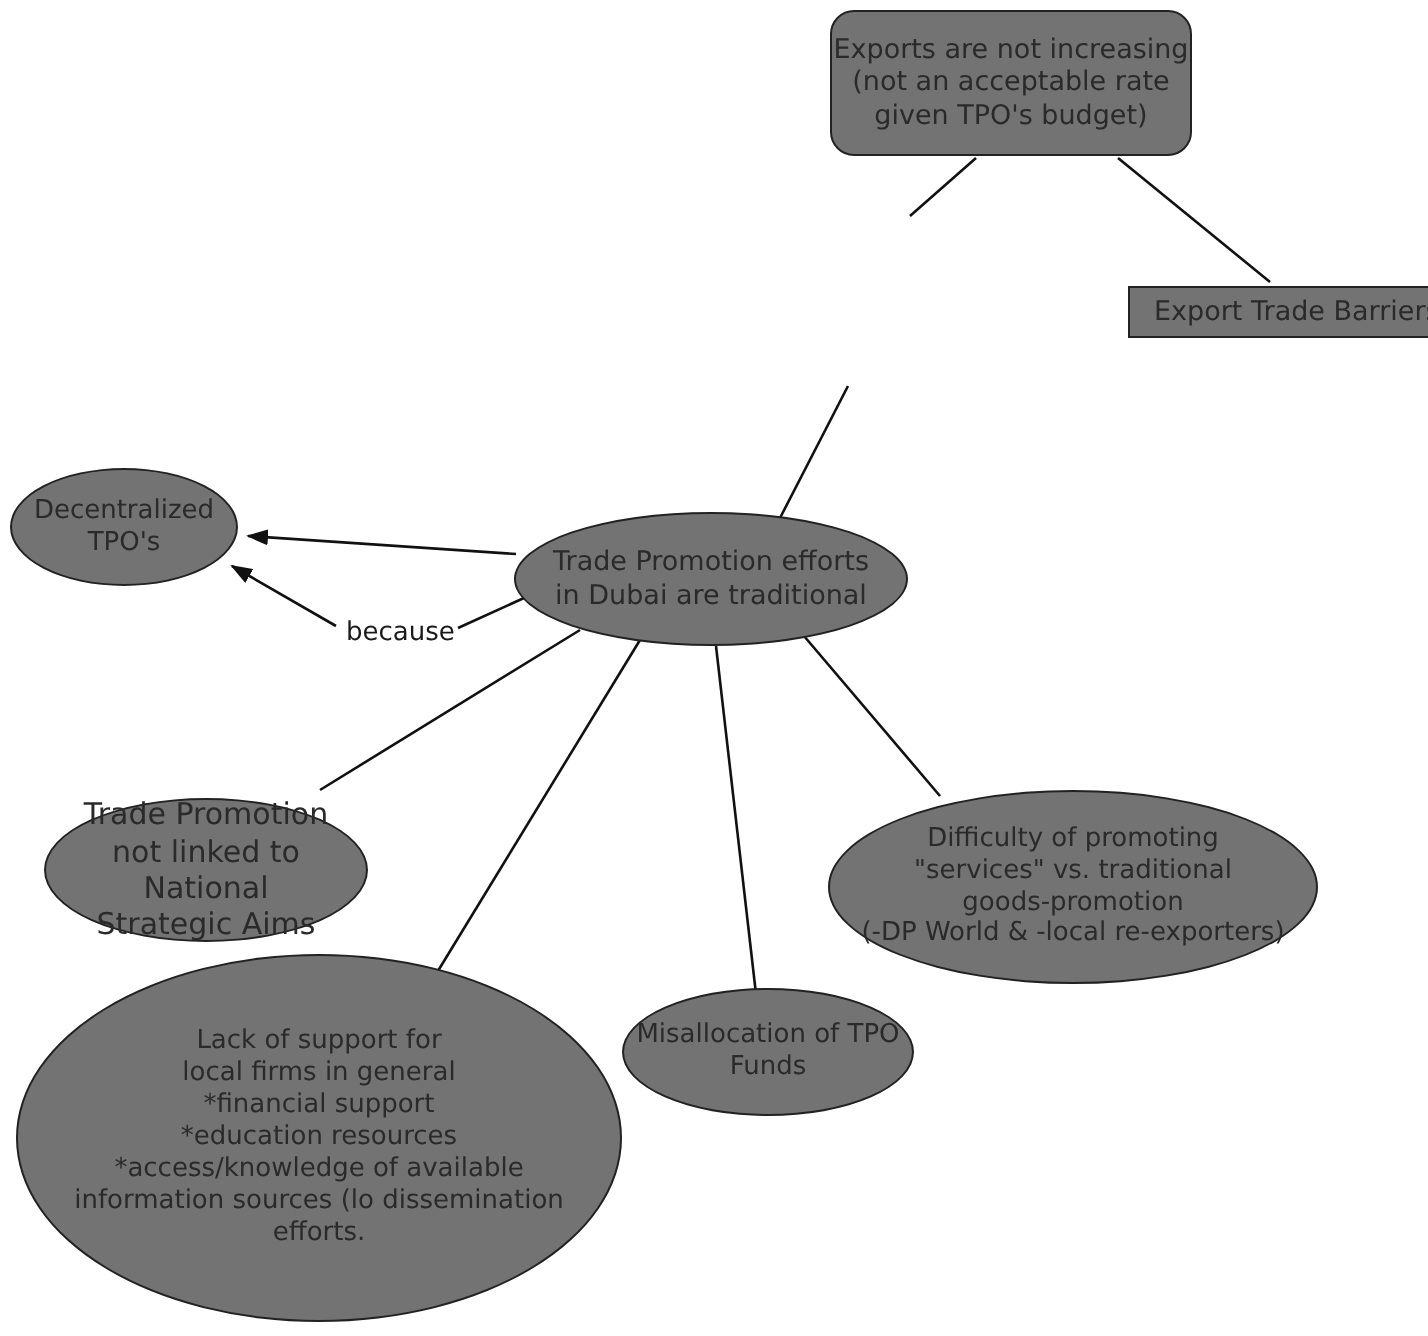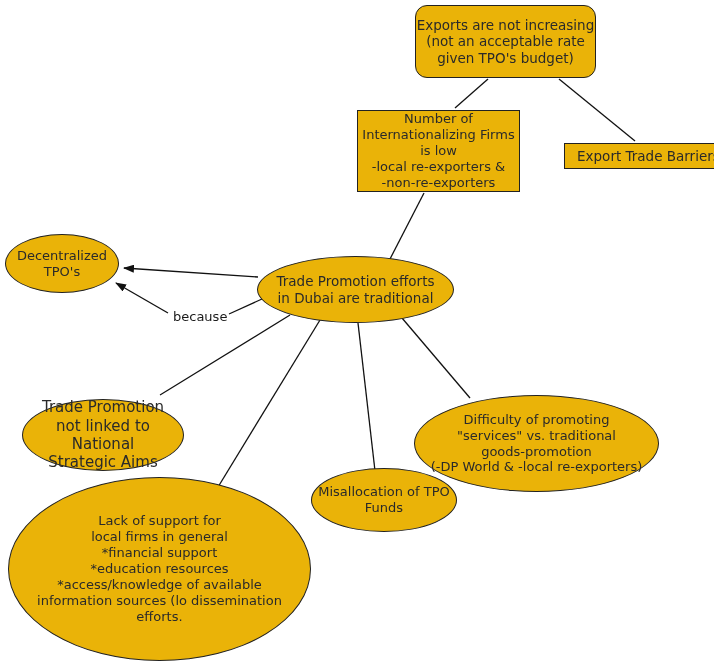--- a/index.html
+++ b/index.html
@@ -31,21 +31,21 @@
     height: 668px;
     pointer-events: none;
   }
   .node {
     position: absolute;
     display: flex;
     align-items: center;
     justify-content: center;
     text-align: center;
     box-sizing: border-box;
-    background: #eab308;
+    background: #737373;
     border: 1.4px solid #222222;
     color: #2a2a2a;
     line-height: 1.22;
     white-space: pre-line;
   }
   .node.rect {
     border-radius: 0;
   }
   .node.round-rect {
     border-radius: 12px;
@@ -60,21 +60,21 @@
     white-space: nowrap;
     text-align: right;
   }
   .n-exports        { left: 415px; top: 5px;   width: 181px; height: 73px;  font-size: 13.5px; }
   .n-numfirms       { left: 357px; top: 110px; width: 163px; height: 82px;  font-size: 13px; }
   .n-barriers       { left: 564px; top: 143px; width: 176px; height: 26px;  font-size: 13.5px; }
   .n-central        { left: 257px; top: 256px; width: 197px; height: 67px;  font-size: 13.5px; }
   .n-decentralized  { left: 5px;   top: 234px; width: 114px; height: 59px;  font-size: 13px; }
   .n-notlinked      { left: 22px;  top: 399px; width: 162px; height: 72px;  font-size: 15px; }
   .n-difficulty     { left: 414px; top: 395px; width: 245px; height: 97px;  font-size: 13px; }
-  .n-misallocation  { left: 311px; top: 468px; width: 146px; height: 64px;  font-size: 13px; }
+  .n-misallocation  { left: 311px; top: 494px; width: 146px; height: 64px;  font-size: 13px; }
   .n-lacksupport    { left: 8px;   top: 477px; width: 303px; height: 184px; font-size: 13px; }
   .lbl-because      { left: 173px; top: 309px; font-size: 13px; }
 </style>
 </head>
 <body>
 
 <div id="canvas">
 
   <svg class="edge-layer" viewBox="0 0 714 668" width="714" height="668" xmlns="http://www.w3.org/2000/svg">
     <defs>
@@ -101,25 +101,20 @@
 
     <line x1="358" y1="323" x2="378" y2="497" stroke="#111111" stroke-width="1.3"></line>
 
     <line x1="402" y1="318" x2="470" y2="398" stroke="#111111" stroke-width="1.3"></line>
   </svg>
 
   <div class="node round-rect n-exports">Exports are not increasing
 (not an acceptable rate
 given TPO's budget)</div>
 
-  <div class="node rect n-numfirms">Number  of
-Internationalizing Firms
-is low
--local re-exporters &amp;
--non-re-exporters</div>
 
   <div class="node rect n-barriers">Export Trade Barriers?</div>
 
   <div class="node ellipse n-central">Trade Promotion efforts
 in Dubai are traditional</div>
 
   <div class="node ellipse n-decentralized">Decentralized
 TPO's</div>
 
   <div class="node ellipse n-notlinked">Trade Promotion

